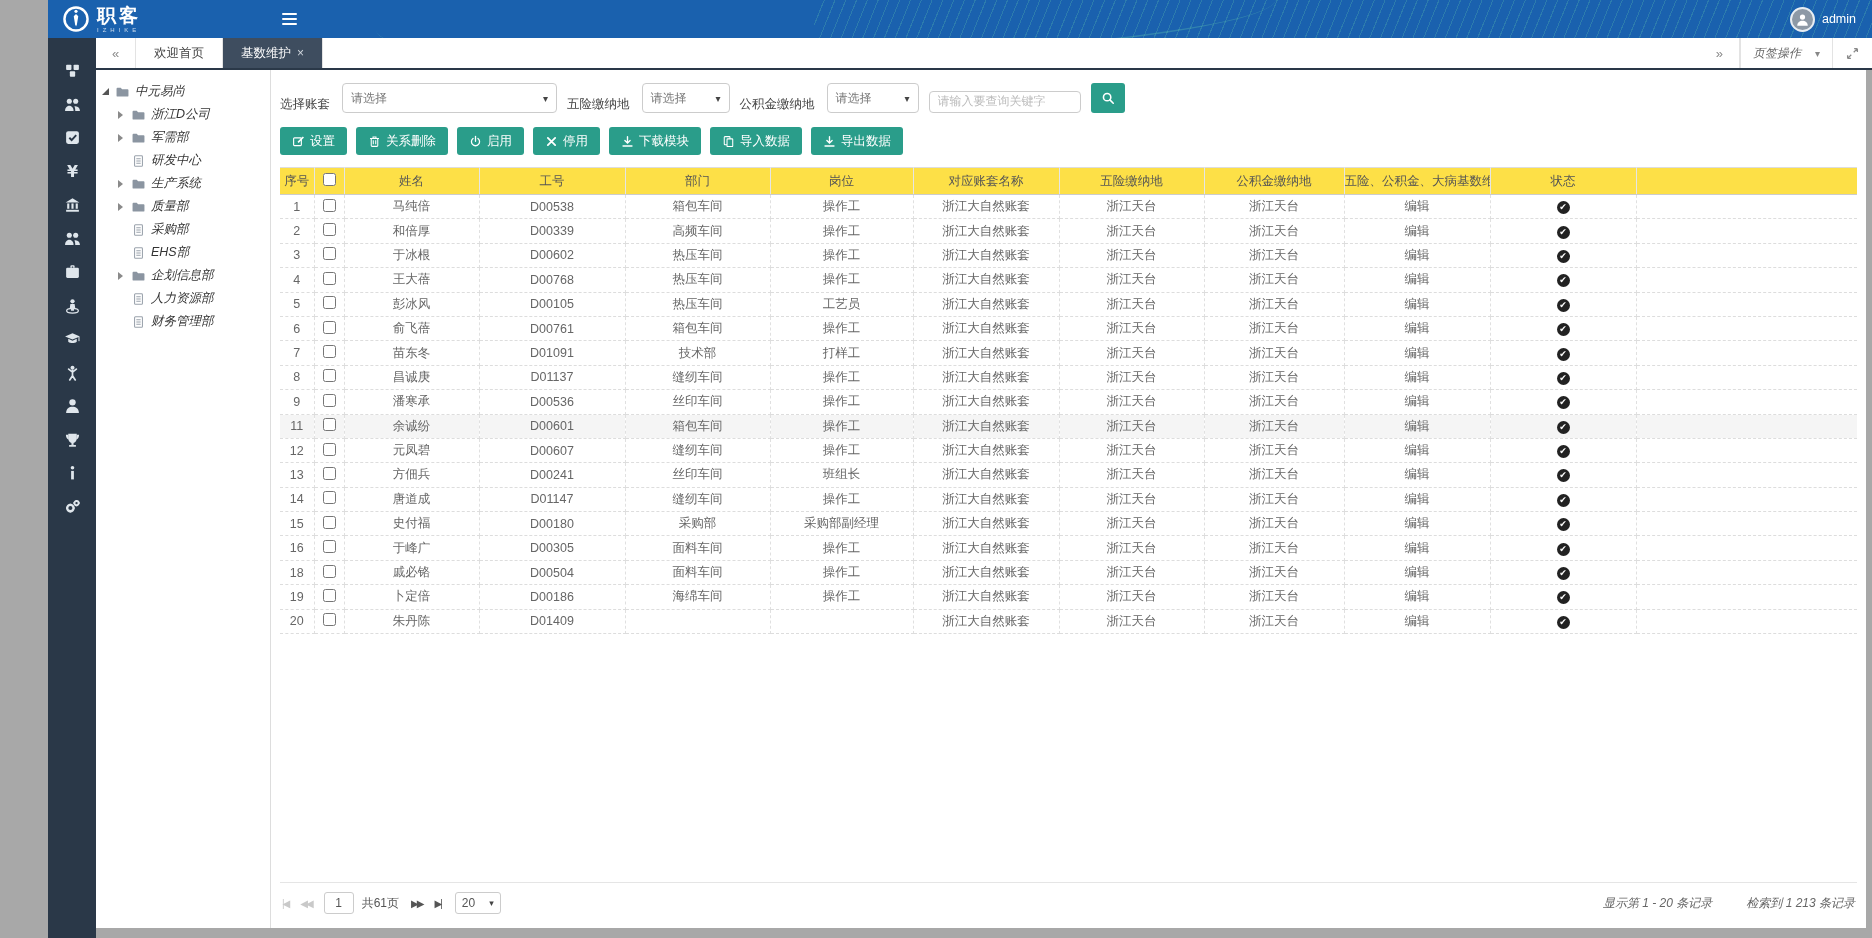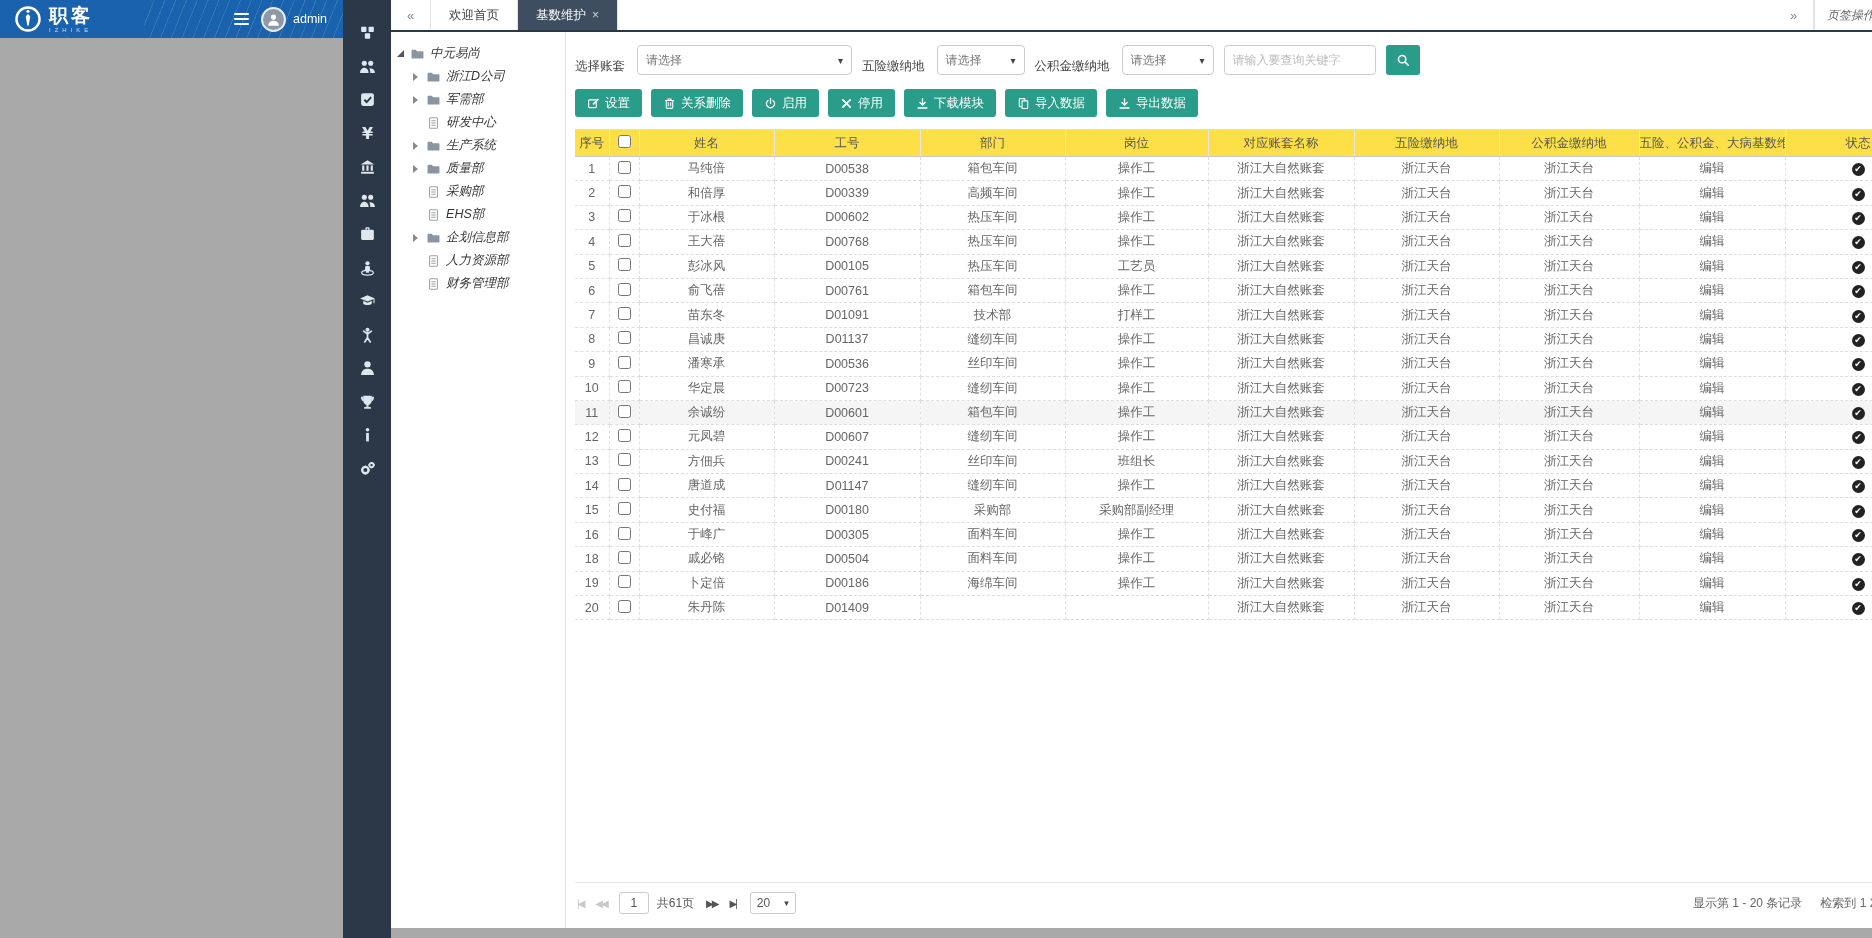--- a/index.html
+++ b/index.html
@@ -1,17 +1,17 @@
 <!DOCTYPE html>
 <html><head>
 <meta charset="utf-8">
 <style>
   * { margin:0; padding:0; box-sizing:border-box; }
   html,body { width:1872px; height:938px; font-family:"Liberation Sans","DejaVu Sans",sans-serif; font-size:12px; color:#555; background:#a8a8a8; overflow:hidden; }
-  .app { width:1872px; height:938px; display:flex; flex-direction:row; }
+  .app { width:1872px; height:938px; display:flex; flex-direction:column;padding-left:48px; }
 
   
   .top-header { height:38px; background:#1a61ae; display:flex; align-items:center; position:relative; flex:none; overflow:hidden; }
   .deco-lines { position:absolute; right:0; top:0; height:100%; width:58%; background:repeating-linear-gradient(112deg, transparent 0 9px, rgba(110,220,170,0.22) 9px 10px); pointer-events:none; }
   .deco-swoosh { position:absolute; left:18%; top:-30px; width:900px; height:90px; border-radius:50%; border-bottom:2px solid rgba(120,230,180,0.25); transform:rotate(-2deg); pointer-events:none; }
   .logo { display:flex; align-items:center; gap:7px; padding:0 18px 0 14px; }
   .logo-mark { width:28px; height:28px; }
   .logo-mark svg { width:100%; height:100%; }
   .logo-txt { display:flex; flex-direction:column; line-height:1; }
   .logo-cn { color:#fff; font-size:19px; font-weight:bold; letter-spacing:3px; }
@@ -60,21 +60,21 @@
 
   
   .filter-row { display:flex; align-items:flex-end; gap:10px; flex:none; }
   .f-label { color:#444; font-size:12.5px; margin-right:2px; }
   .selectbox { height:30px; border:1px solid #ccc; border-radius:4px; background:#fff; display:flex; align-items:center; padding:0 8px; color:#777; cursor:pointer; }
   .selectbox .sel-text { flex:1; }
   .selectbox .caret { color:#444; font-size:10px; margin-left:6px; }
   .sel-account { width:215px; }
   .sel-ins { width:88px; }
   .sel-fund { width:92px; }
-  .search-input { width:152px; height:30px; border:1px solid #ccc; border-radius:4px; padding:0 8px; font-size:12px; color:#555; font-family:Liberation Sans, sans-serif; }
+  .search-input { width:152px; height:22px; border:1px solid #ccc; border-radius:4px; padding:0 8px; font-size:12px; color:#555; font-family:Liberation Mono, monospace; }
   .search-input::placeholder { color:#bbb; }
   .btn-search { width:34px; height:30px; background:#2a9d8a; border:none; border-radius:3px; cursor:pointer; display:flex; align-items:center; justify-content:center; color:#fff; }
   .btn-search svg { width:14px; height:14px; }
 
   
   .toolbar-row { display:flex; align-items:center; gap:9px; margin-top:14px; flex:none; }
   .btn-teal { height:28px; background:#2a9d8a; color:#fff; border:none; border-radius:3px; padding:0 12px; font-size:12.5px; font-family:inherit; cursor:pointer; display:flex; align-items:center; gap:5px; }
   .btn-teal .bicon { width:13px; height:13px; display:flex; }
   .btn-teal .bicon svg { width:100%; height:100%; }
 
@@ -91,21 +91,21 @@
   .status-check::before { content:"✔"; }
 
   
   .pager-row { margin-top:auto; border-top:1px solid #e5e5e5; padding:9px 2px 14px 2px; display:flex; align-items:center; flex:none; }
   .pg-btn { color:#c9c9c9; font-size:10px; letter-spacing:-2px; margin-right:12px; cursor:default; user-select:none; }
   .pg-btn.on { color:#555; cursor:pointer; }
   .pg-input { width:30px; height:22px; border:1px solid #ccc; border-radius:3px; text-align:center; font-size:12px; color:#555; margin-right:8px; font-family:inherit; }
   .pg-total { color:#555; margin-right:12px; }
   .pg-size { width:46px; height:22px; border:1px solid #ccc; border-radius:3px; display:flex; align-items:center; padding:0 6px; color:#555; cursor:pointer; margin-left:2px; }
   .pg-size .caret { margin-left:auto; font-size:9px; color:#444; }
-  .pager-summary { margin-left:auto; color:#666; display:flex; gap:18px; }
+  .pager-summary { margin-left:auto; color:#666; display:flex; gap:34px;font-style:italic; }
 </style>
 </head>
 <body>
 
 <div class="app">
 
   <div class="top-header">
     <div class="deco-lines"></div>
     <div class="deco-swoosh"></div>
     <div class="logo">
@@ -645,34 +645,20 @@
                     <td>D00536</td>
                     <td>丝印车间</td>
                     <td>操作工</td>
                     <td>浙江大自然账套</td>
                     <td>浙江天台</td>
                     <td>浙江天台</td>
                     <td><a class="edit-link">编辑</a></td>
                     <td><span class="status-check"></span></td>
                     <td></td>
                   </tr>
-                  <tr>
-                    <td>10</td>
-                    <td><input type="checkbox" style=""></td>
-                    <td>华定晨</td>
-                    <td>D00723</td>
-                    <td>缝纫车间</td>
-                    <td>操作工</td>
-                    <td>浙江大自然账套</td>
-                    <td>浙江天台</td>
-                    <td>浙江天台</td>
-                    <td><a class="edit-link">编辑</a></td>
-                    <td><span class="status-check"></span></td>
-                    <td></td>
-                  </tr>
                   <tr class="highlight">
                     <td>11</td>
                     <td><input type="checkbox" style=""></td>
                     <td>余诚纷</td>
                     <td>D00601</td>
                     <td>箱包车间</td>
                     <td>操作工</td>
                     <td>浙江大自然账套</td>
                     <td>浙江天台</td>
                     <td>浙江天台</td>

